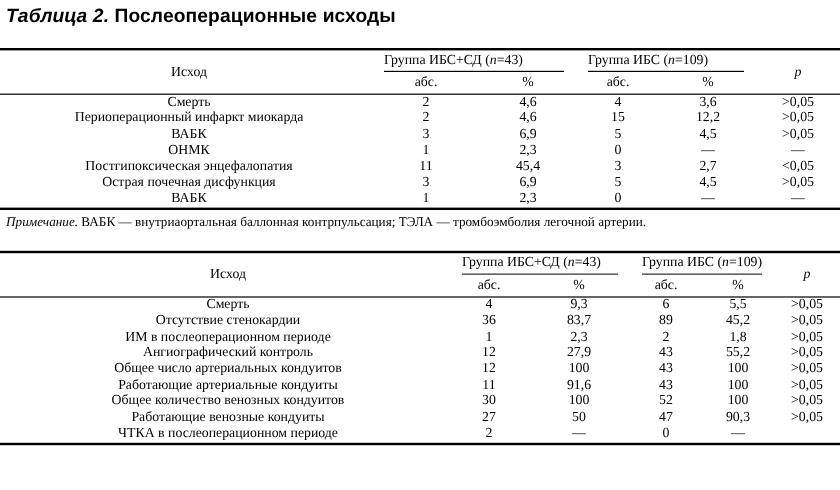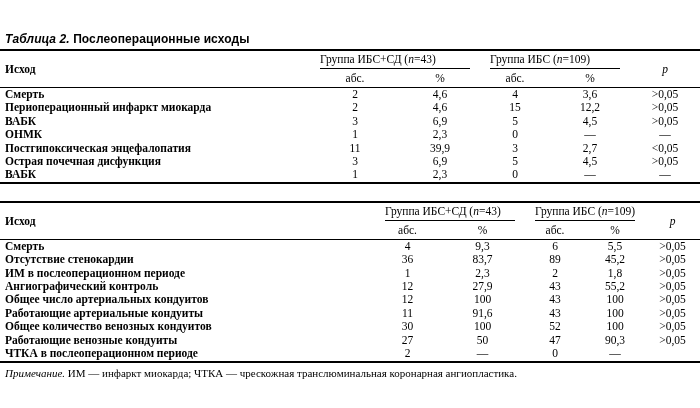--- a/index.html
+++ b/index.html
@@ -4,37 +4,37 @@
 <style>
   html, body { margin:0; padding:0; }
   body {
     width:700px; height:408px; background:#ffffff; color:#000000;
     font-family:"Liberation Serif", serif; overflow:hidden;
   }
   .wrap { padding-top:2px; }
 
   .tbl-title {
     font-family:"Liberation Sans", sans-serif;
-    font-weight:bold; font-size:12px;
-    padding:3px 0 3px 5px; letter-spacing:0.1px;margin-top:27px;
+    font-weight:bold; font-size:16px;
+    padding:3px 0 17px 5px; letter-spacing:0.1px;
   }
   .tbl-title .tname { font-style:italic; }
 
   table {
     width:100%; border-collapse:collapse; table-layout:fixed;
     border-top:2.5px solid #000; border-bottom:2px solid #000;
   }
   thead { border-bottom:1px solid #000; }
   th, td {
     font-weight:normal; font-size:11.5px; padding:0;
     vertical-align:middle; overflow:hidden; white-space:nowrap;
   }
   thead th { line-height:18px; }
   tbody td { line-height:13.4px; }
-  .lbl { text-align:left; padding-left:5px;font-weight:bold; }
+  .lbl { text-align:center; padding-left:5px; }
   .num { text-align:center; }
   .grp-inner {
     border-bottom:1px solid #000; margin:0 10px;
     text-align:left; line-height:17px;
   }
   .p-head { font-style:italic; text-align:center; }
 
   
   .t2 col.c-lbl  { width:310px; }
   .t2 col.c-abs1 { width:90px; }
@@ -126,21 +126,21 @@
             <td class="lbl">ОНМК</td>
             <td class="num">1</td>
             <td class="num">2,3</td>
             <td class="num">0</td>
             <td class="num">—</td>
             <td class="num">—</td>
           </tr>
           <tr>
             <td class="lbl">Постгипоксическая энцефалопатия</td>
             <td class="num">11</td>
-            <td class="num">39,9</td>
+            <td class="num">45,4</td>
             <td class="num">3</td>
             <td class="num">2,7</td>
             <td class="num">&lt;0,05</td>
           </tr>
           <tr>
             <td class="lbl">Острая почечная дисфункция</td>
             <td class="num">3</td>
             <td class="num">6,9</td>
             <td class="num">5</td>
             <td class="num">4,5</td>
@@ -150,20 +150,23 @@
             <td class="lbl">ВАБК</td>
             <td class="num">1</td>
             <td class="num">2,3</td>
             <td class="num">0</td>
             <td class="num">—</td>
             <td class="num">—</td>
           </tr>
         </tbody>
     </table>
 
+    <div class="note">
+      <span class="note-label">Примечание.</span><span> ВАБК — внутриаортальная баллонная контрпульсация; ТЭЛА — тромбоэмболия легочной артерии.</span>
+    </div>
   </div>
 
   <div class="section section-2">
 
     <table class="t3">
       <colgroup>
         <col class="c-lbl">
           <col class="c-abs1">
           <col class="c-pct1">
         <col class="c-abs2">
@@ -257,18 +260,15 @@
             <td class="lbl">ЧТКА в послеоперационном периоде</td>
             <td class="num">2</td>
             <td class="num">—</td>
             <td class="num">0</td>
             <td class="num">—</td>
             <td class="num"></td>
           </tr>
         </tbody>
     </table>
 
-    <div class="note">
-      <span class="note-label">Примечание.</span><span> ИМ — инфаркт миокарда; ЧТКА — чрескожная транслюминальная коронарная ангиопластика.</span>
-    </div>
   </div>
 
 </div>
 
 </body></html>

